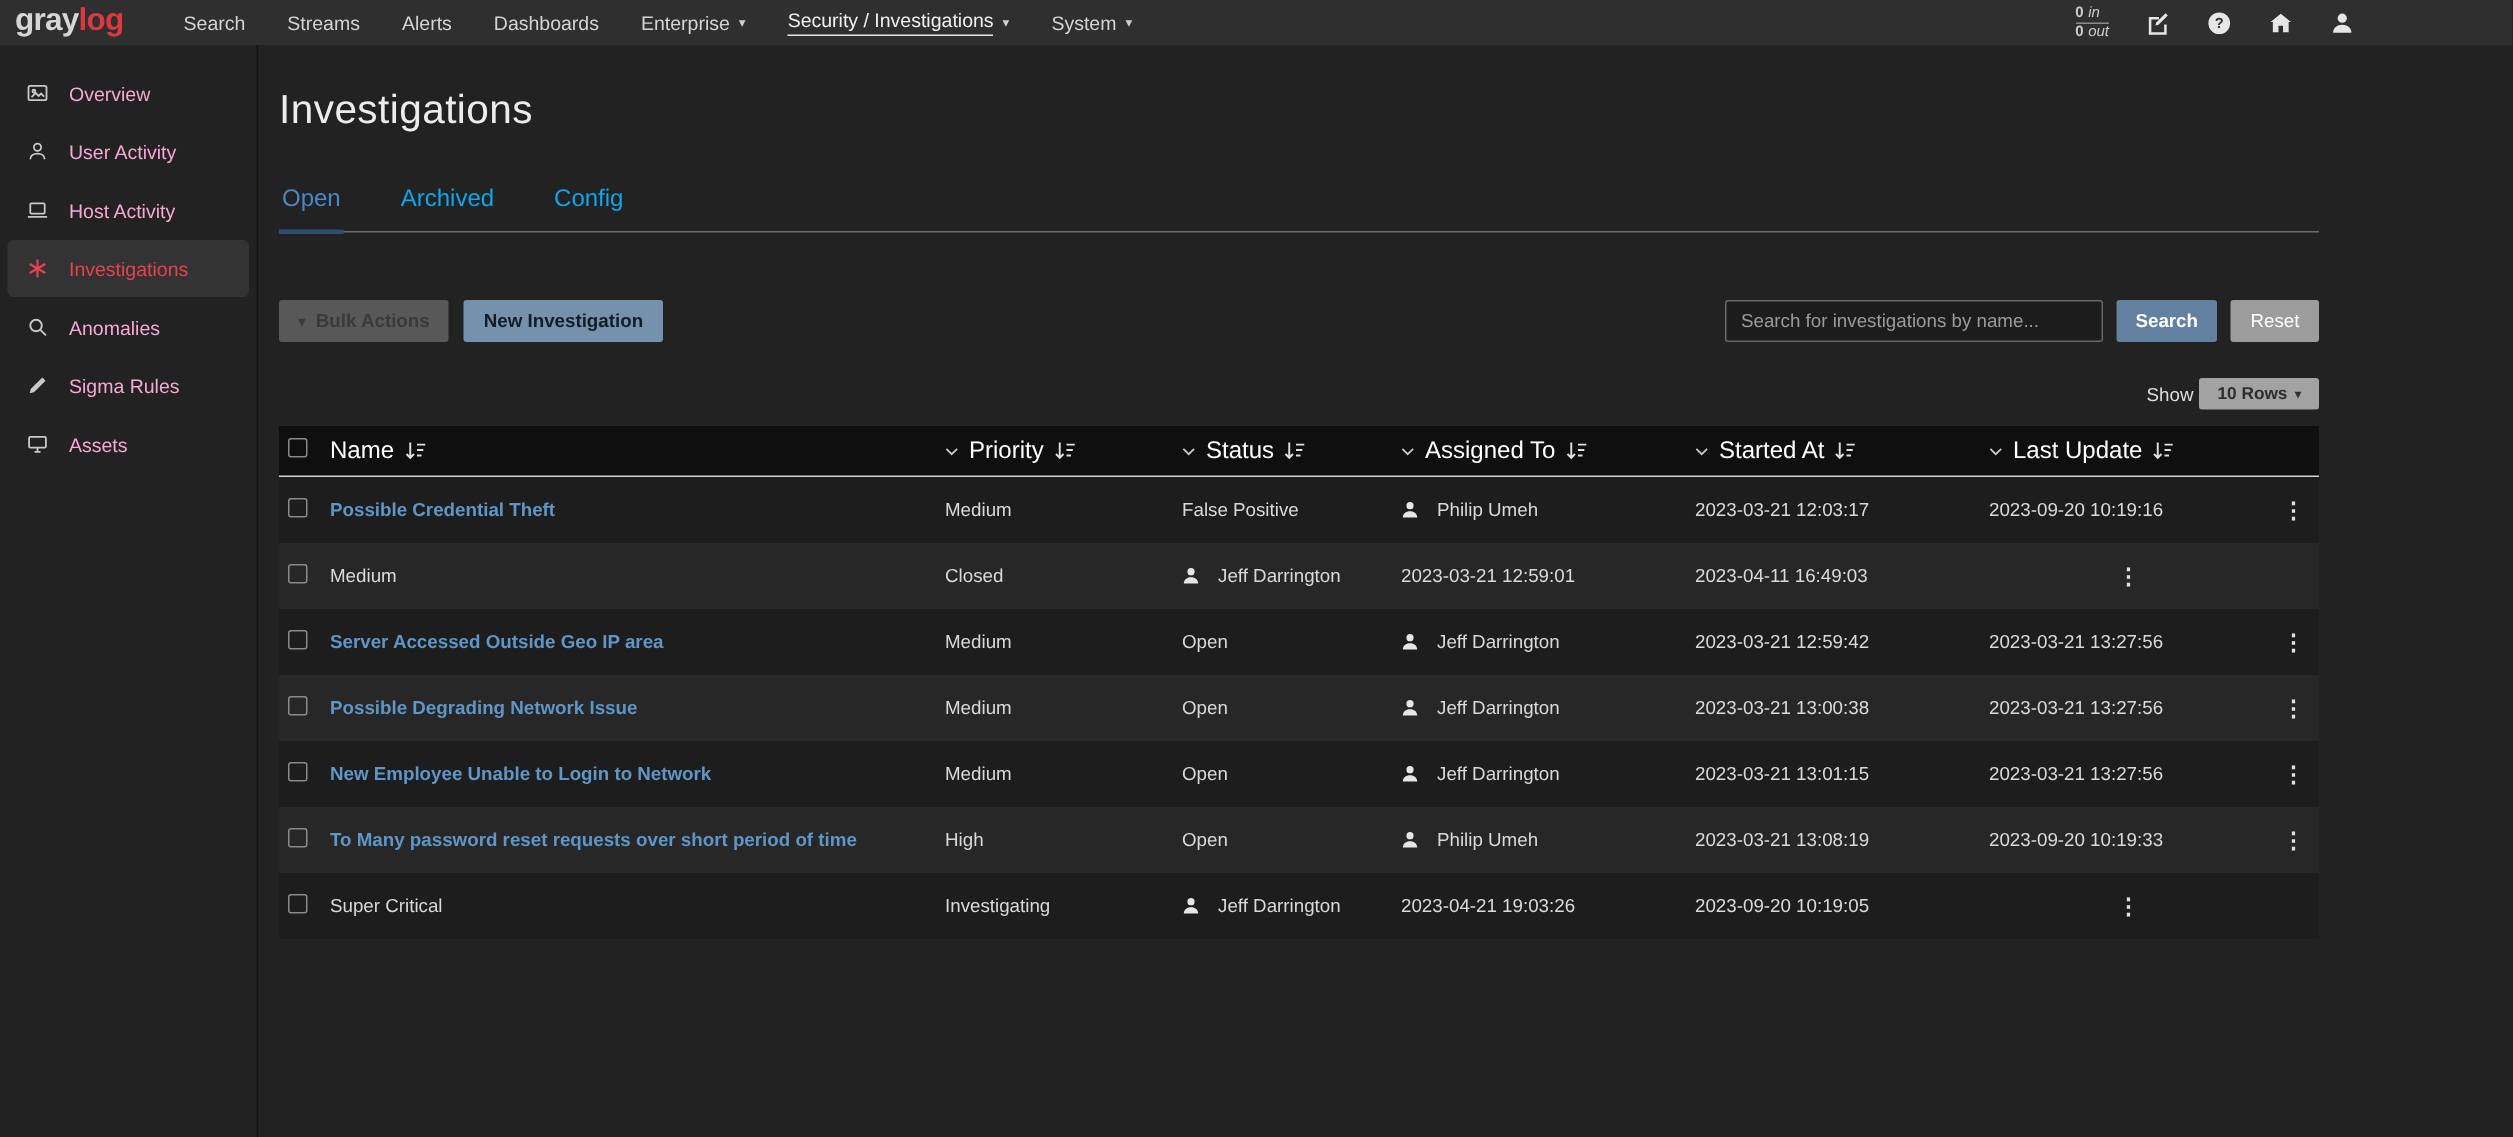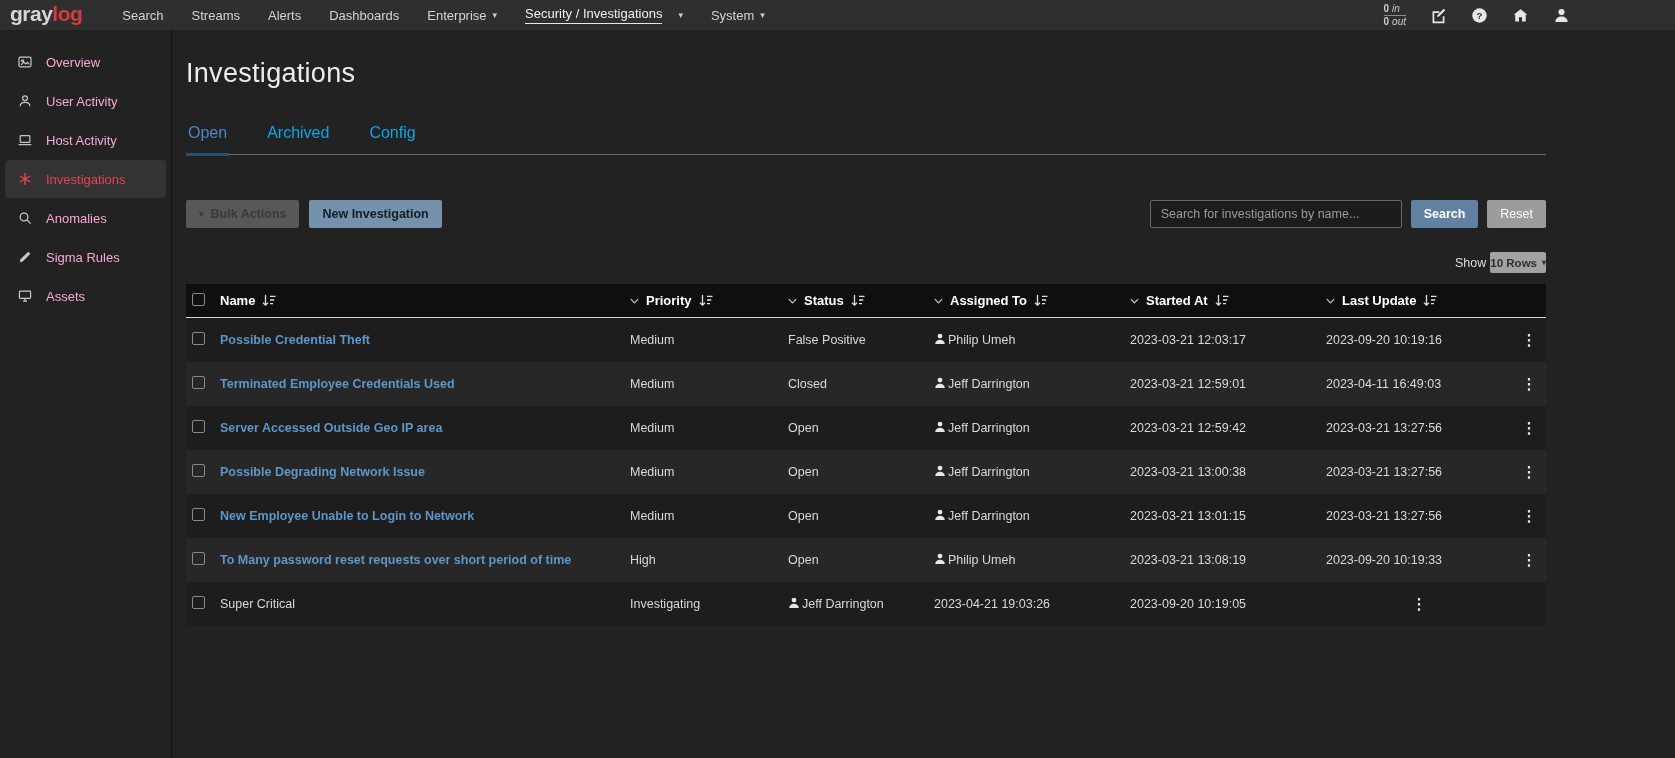--- a/index.html
+++ b/index.html
@@ -9,21 +9,21 @@
     background:#222222; color:#d9d9d9;
     font-family:"Liberation Sans", sans-serif;
   }
 
   
   .navbar { height:30px; background:#2f2f2f; display:flex; align-items:center; padding:0 0 0 8px; }
   .logo { font-size:21px; font-weight:bold; letter-spacing:-0.5px; color:#d6d6d6; margin:0 26px 2px 2px; cursor:pointer; }
   .logo .red { color:#d93a40; }
   .nav-items { display:flex; height:100%; align-items:center; }
   .nav-item { display:flex; align-items:center; padding:0 14px; font-size:13px; color:#d4d4d4; cursor:pointer; white-space:nowrap; }
-  .nav-item.active { color:#f0f0f0;gap:10px; }
+  .nav-item.active { color:#f0f0f0; }
   .nav-item.active .nav-label { border-bottom:1px solid #e8e8e8; padding-bottom:2px; }
   .nav-item .caret { margin-left:6px; font-size:9px; color:#cfcfcf; }
   .nav-right { margin-left:auto; display:flex; align-items:center; gap:24px; padding-right:105px; }
   .throughput { font-size:10px; line-height:11px; color:#cccccc; cursor:pointer; }
   .throughput .tp-row { display:flex; gap:3px; align-items:baseline; }
   .throughput .tp-in { border-bottom:1px solid #8a8a8a; padding-bottom:1px; }
   .throughput b { font-weight:bold; font-style:normal; }
   .throughput i { font-style:italic; }
   .nav-icon { display:inline-flex; cursor:pointer; color:#e6e6e6; }
   .nav-icon svg { width:17px; height:17px; }
@@ -52,39 +52,39 @@
   .btn-bulk { background:#585858; color:#3a3a3a; font-weight:bold; cursor:default; }
   .btn-bulk .caret { font-size:9px; color:#3a3a3a; }
   .btn-new { background:#7591ab; color:#131d27; font-weight:bold; margin-left:10px; }
   .search-group { margin-left:auto; display:flex; gap:9px; }
   .search-input { width:252px; height:28px; background:#1c1c1c; border:1px solid #686868; border-radius:2px; color:#c4c4c4; padding:0 10px; font-size:12.5px; font-family:inherit; }
   .search-input::placeholder { color:#9b9b9b; }
   .btn-search { background:#62809f; color:#ffffff; font-weight:bold; }
   .btn-reset { background:#9c9c9c; color:#ffffff; font-weight:normal; }
 
   .show-row { margin-top:24px; display:flex; justify-content:flex-end; align-items:center; gap:4px; font-size:12.5px; color:#dddddd; }
-  .btn-rows { height:21px; border:none; border-radius:2px; background:#a2a2a2; color:#2e2e2e; font-size:11.5px; font-family:inherit; font-weight:bold; padding:0 0; cursor:pointer; display:inline-flex; align-items:center; gap:5px; }
+  .btn-rows { height:21px; border:none; border-radius:2px; background:#a2a2a2; color:#2e2e2e; font-size:11.5px; font-family:inherit; font-weight:bold; padding:0 12px; cursor:pointer; display:inline-flex; align-items:center; gap:5px; }
   .btn-rows .caret { font-size:8px; }
 
   
   .table { margin-top:11px; width:1360px; }
   .thead, .trow { display:grid; grid-template-columns:34px 410px 158px 146px 196px 196px 186px 1fr; align-items:center; }
-  .thead { background:#0f0f0f; height:34px; border-bottom:1px solid #d4d4d4; font-weight:bold; font-size:13px; color:#ffffff; }
+  .thead { background:#0f0f0f; height:34px; border-bottom:1px solid #d4d4d4; font-weight:normal; font-size:16px; color:#ffffff; }
   .trow { height:44px; font-size:12.5px; color:#d9d9d9; }
   .trow:nth-child(odd) { background:#1d1d1d; }
   .trow:nth-child(even) { background:#272727; }
   .cell-select { padding-left:6px; }
   .cb { width:13px; height:13px; border:1px solid #8a8a8a; border-radius:2px; background:transparent; display:inline-block; cursor:pointer; }
   .th { display:flex; align-items:center; gap:7px; cursor:pointer; }
   .filter-chevron { display:inline-flex; cursor:pointer; }
   .filter-chevron svg { width:9px; height:6px; }
   .sort-icon { display:inline-flex; cursor:pointer; }
   .sort-icon svg { width:14px; height:13px; }
   .name-link { color:#5e96c8; font-weight:bold; cursor:pointer; }
-  .cell-assigned { display:flex; align-items:flex-start; gap:2px; }
+  .cell-assigned { display:flex; align-items:center; gap:12px; }
   .person-icon { display:inline-flex; }
   .person-icon svg { width:12px; height:12px; }
   .cell-actions { display:flex; justify-content:center; }
   .kebab { color:#e0e0e0; font-size:15px; font-weight:bold; cursor:pointer; padding:0 6px; letter-spacing:0; }
 </style>
 </head>
 <body>
 
 <header class="navbar">
   <div class="logo"><span>gray</span><span class="red">log</span></div>
@@ -350,21 +350,20 @@
                 <span>Philip Umeh</span>
               </div>
               <div class="col"><span>2023-03-21 12:03:17</span></div>
               <div class="col"><span>2023-09-20 10:19:16</span></div>
               <div class="col cell-actions">
                 <span class="kebab">⋮</span>
               </div>
             </div>
             <div class="trow">
               <div class="col cell-select"><span class="cb"></span></div>
-              <div class="col cell-name"><span class="name-link">Terminated Employee Credentials Used</span></div>
               <div class="col"><span>Medium</span></div>
               <div class="col"><span>Closed</span></div>
               <div class="col cell-assigned">
                 <span class="person-icon">
                   <svg viewBox="0 0 12 12">
                     <circle cx="6" cy="3.1" r="2.4" fill="#e6e6e6"></circle>
                     <path d="M1.2 11c0-2.6 2.1-4.2 4.8-4.2s4.8 1.6 4.8 4.2z" fill="#e6e6e6"></path>
                   </svg>
                 </span>
                 <span>Jeff Darrington</span>

